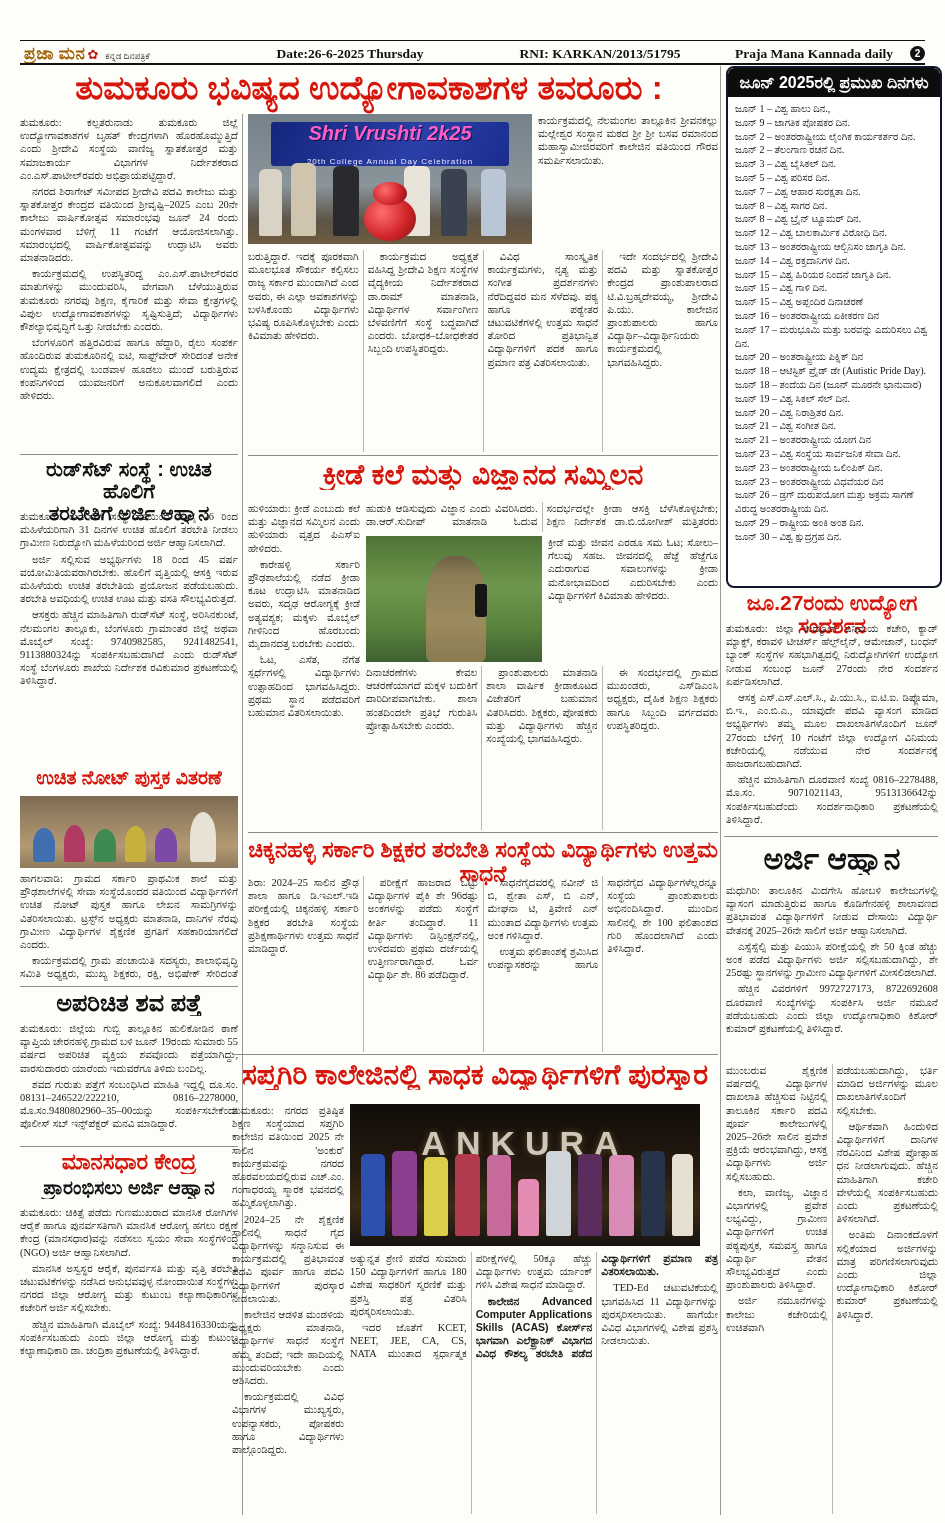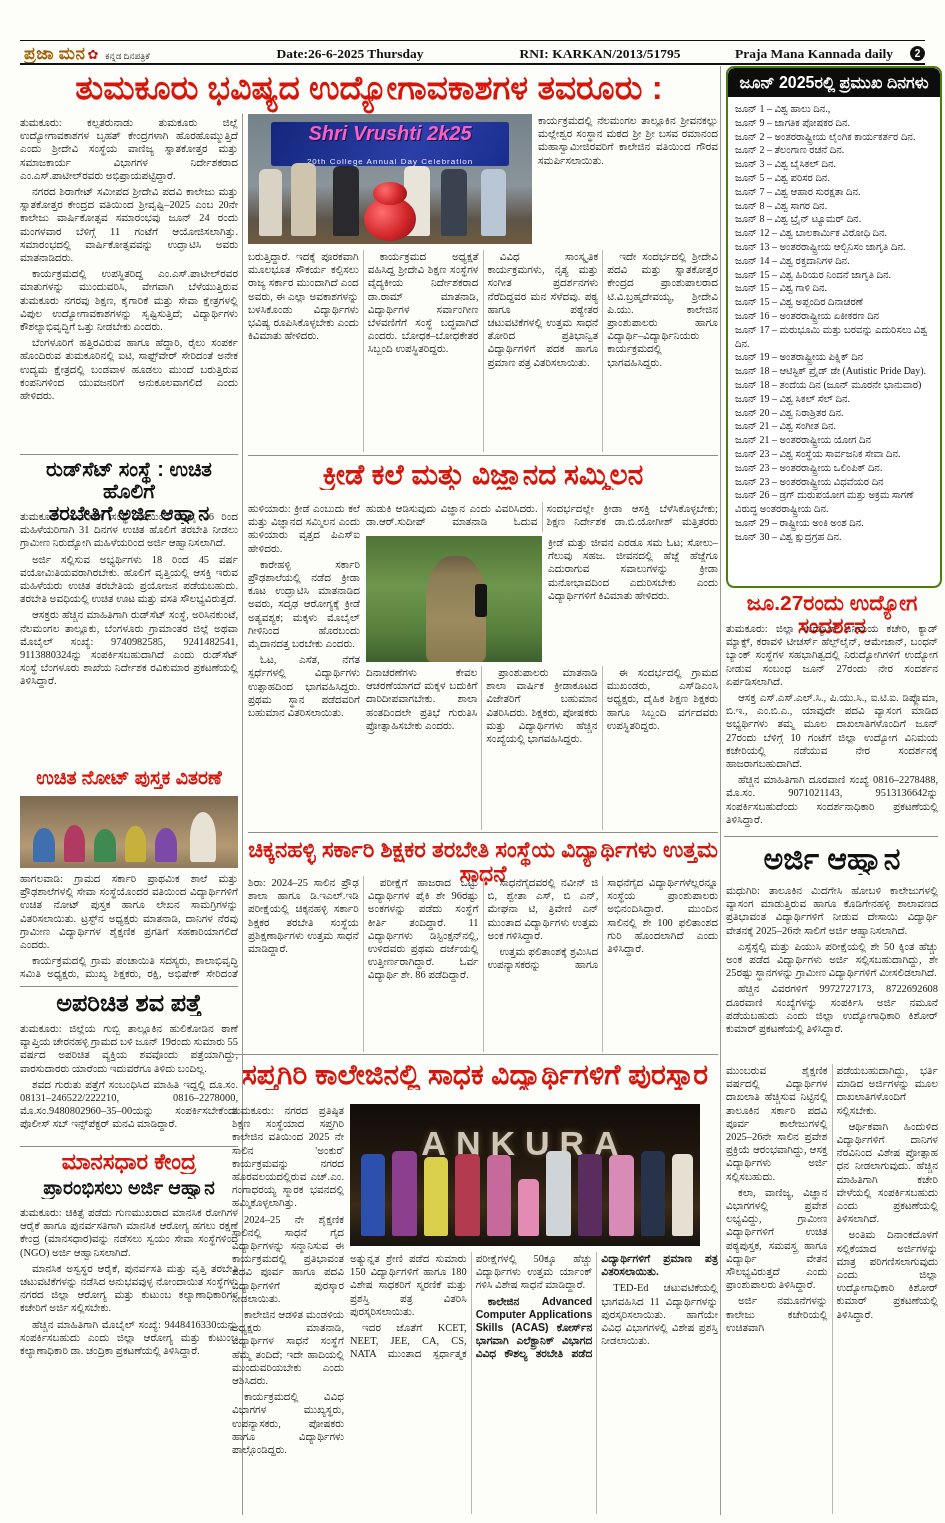--- a/index.html
+++ b/index.html
@@ -28,21 +28,21 @@
   .bodytxt p{margin:0 0 3px 0;text-indent:12px;}
   .bodytxt p:first-child{text-indent:0;}
   .cols2{column-count:2;column-gap:9px;column-rule:1px solid #b9b9b2;}
   .cols3{column-count:3;column-gap:9px;column-rule:1px solid #b9b9b2;}
   .cols4{column-count:4;column-gap:9px;column-rule:1px solid #b9b9b2;}
   .bold-mixed{font-weight:bold;font-family:"Liberation Sans",sans-serif;font-size:10.6px;}
   
   .vrule{width:1px;background:#9a9a92;}
   .hrule{height:1px;background:#8d8d85;}
   
-  .june-box{border:2px solid #4d7c0f;border-radius:8px;background:#fff;}
+  .june-box{border:2px solid #0f172a;border-radius:8px;background:#fff;}
   .june-head{background:#0d0d0d;color:#fff;font-weight:bold;font-size:16px;
     text-align:center;border-radius:6px 6px 0 0;padding:6px 0 5px;
     font-family:"Liberation Sans",sans-serif;}
   .june-list{padding:5px 7px;font-size:10px;line-height:13.8px;color:#111;}
   .june-list p{margin:0;}
   
   .photo{background:#888;}
   .photo .inner{position:absolute;gap:10px;}
   .ph-event{background:linear-gradient(180deg,#75828a 0%,#8a949b 55%,#5d5347 82%,#6e5c3f 100%);}
   .ph-banner{left:8%;top:6%;width:84%;height:34%;background:linear-gradient(120deg,#14267c,#2b3fa8 60%,#1a2d8e);
@@ -133,21 +133,21 @@
         <p>ಜೂನ್ 8 – ವಿಶ್ವ ಸಾಗರ ದಿನ.</p>
         <p>ಜೂನ್ 8 – ವಿಶ್ವ ಬ್ರೈನ್ ಟ್ಯೂಮರ್ ದಿನ.</p>
         <p>ಜೂನ್ 12 – ವಿಶ್ವ ಬಾಲಕಾರ್ಮಿಕ ವಿರೋಧಿ ದಿನ.</p>
         <p>ಜೂನ್ 13 – ಅಂತರರಾಷ್ಟ್ರೀಯ ಆಲ್ಬಿನಿಸಂ ಜಾಗೃತಿ ದಿನ.</p>
         <p>ಜೂನ್ 14 – ವಿಶ್ವ ರಕ್ತದಾನಿಗಳ ದಿನ.</p>
         <p>ಜೂನ್ 15 – ವಿಶ್ವ ಹಿರಿಯರ ನಿಂದನೆ ಜಾಗೃತಿ ದಿನ.</p>
         <p>ಜೂನ್ 15 – ವಿಶ್ವ ಗಾಳಿ ದಿನ.</p>
         <p>ಜೂನ್ 15 – ವಿಶ್ವ ಅಪ್ಪಂದಿರ ದಿನಾಚರಣೆ</p>
         <p>ಜೂನ್ 16 – ಅಂತರರಾಷ್ಟ್ರೀಯ ಏಕೀಕರಣ ದಿನ</p>
         <p>ಜೂನ್ 17 – ಮರುಭೂಮಿ ಮತ್ತು ಬರವನ್ನು ಎದುರಿಸಲು ವಿಶ್ವ ದಿನ.</p>
-        <p>ಜೂನ್ 19 – ಅಂತರಾಷ್ಟ್ರೀಯ ಪಿಕ್ನಿಕ್ ದಿನ</p>
+        <p>ಜೂನ್ 20 – ಅಂತರಾಷ್ಟ್ರೀಯ ಪಿಕ್ನಿಕ್ ದಿನ</p>
         <p>ಜೂನ್ 18 – ಆಟಿಸ್ಟಿಕ್ ಪ್ರೈಡ್ ಡೇ (Autistic Pride Day).</p>
         <p>ಜೂನ್ 18 – ತಂದೆಯ ದಿನ (ಜೂನ್ ಮೂರನೇ ಭಾನುವಾರ)</p>
         <p>ಜೂನ್ 19 – ವಿಶ್ವ ಸಿಕಲ್ ಸೆಲ್ ದಿನ.</p>
         <p>ಜೂನ್ 20 – ವಿಶ್ವ ನಿರಾಶ್ರಿತರ ದಿನ.</p>
         <p>ಜೂನ್ 21 – ವಿಶ್ವ ಸಂಗೀತ ದಿನ.</p>
         <p>ಜೂನ್ 21 – ಅಂತರರಾಷ್ಟ್ರೀಯ ಯೋಗ ದಿನ</p>
         <p>ಜೂನ್ 23 – ವಿಶ್ವ ಸಂಸ್ಥೆಯ ಸಾರ್ವಜನಿಕ ಸೇವಾ ದಿನ.</p>
         <p>ಜೂನ್ 23 – ಅಂತರರಾಷ್ಟ್ರೀಯ ಒಲಿಂಪಿಕ್ ದಿನ.</p>
         <p>ಜೂನ್ 23 – ಅಂತರರಾಷ್ಟ್ರೀಯ ವಿಧವೆಯರ ದಿನ</p>
         <p>ಜೂನ್ 26 – ಡ್ರಗ್ ದುರುಪಯೋಗ ಮತ್ತು ಅಕ್ರಮ ಸಾಗಣೆ ವಿರುದ್ಧ ಅಂತರರಾಷ್ಟ್ರೀಯ ದಿನ.</p>

